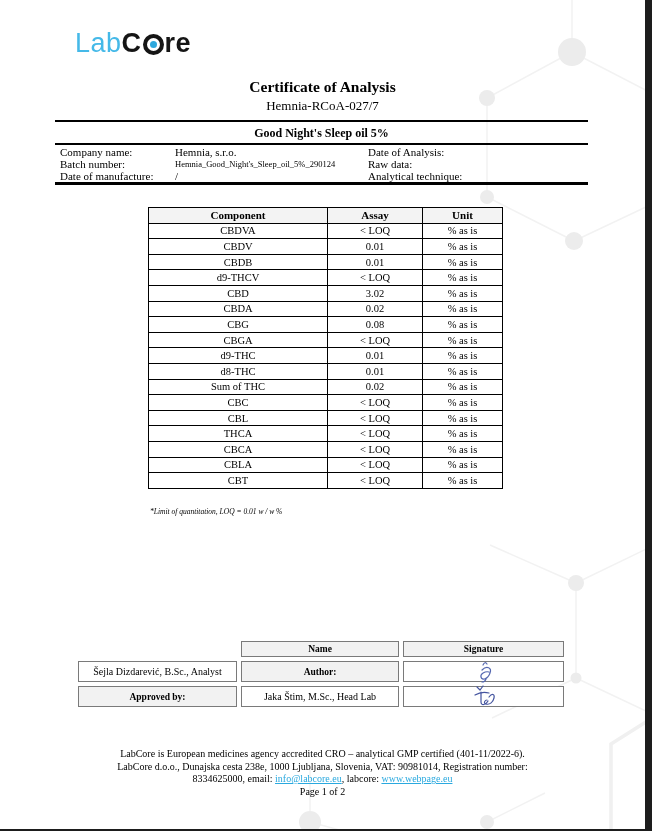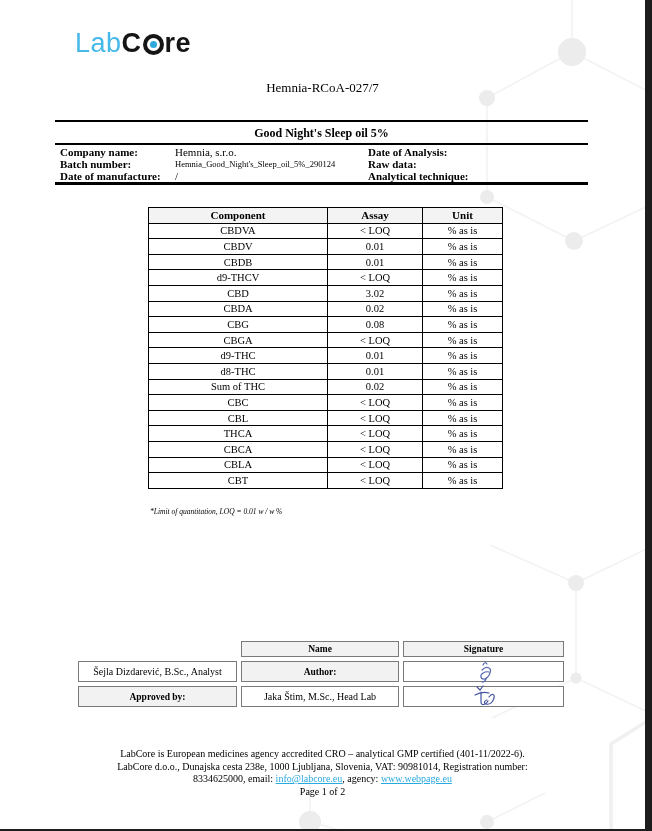--- a/index.html
+++ b/index.html
@@ -28,21 +28,21 @@
   .rule{position:absolute;left:55px;width:533px;background:#000;}
   .rule-1{top:120px;height:2px;}
   .rule-2{top:143px;height:2px;}
   .rule-3{top:182px;height:2.5px;}
   .product-name{position:absolute;top:126px;left:55px;width:533px;text-align:center;
                 font-size:12px;font-weight:700;}
 
   
   .info-col{position:absolute;font-size:11px;line-height:12px;white-space:nowrap;}
   .info-col > div{height:12px;}
-  .info-labels{font-weight:700;}
+  .info-labels{font-weight:400;}
   .il-left{left:60px;top:146px;}
   .iv-left{left:175px;top:146px;}
   .il-right{left:368px;top:146px;}
   .iv-right{left:478px;top:146px;}
   .small-val{font-size:8.5px;}
 
   
   .results{position:absolute;left:148px;top:207px;border-collapse:collapse;
            font-size:10.5px;table-layout:fixed;}
   .results th,.results td{border:1px solid #000;text-align:center;padding:0;height:14.6px;line-height:13px;}
@@ -110,20 +110,21 @@
     <div class="logo">
       <span class="logo-lab">Lab</span>
         <span class="logo-core">C</span>
         <span class="logo-o">
           <span class="logo-o-dot"></span>
         </span>
         <span class="logo-core">re</span>
     </div>
 
     <div class="title-block">
+      <div class="doc-title">Certificate of Analysis</div>
       <div class="doc-number">Hemnia-RCoA-027/7</div>
     </div>
 
     <div class="rule rule-1"></div>
     <div class="product-name">Good Night's Sleep oil 5%</div>
     <div class="rule rule-2"></div>
 
     <div class="info-col info-labels il-left">
       <div>Company name:</div>
       <div>Batch number:</div>
@@ -271,21 +272,21 @@
             <path d="M18 10 c5 -3 10 -3 14 -2"></path>
             <path d="M32 12 c3 -4 6 -3 5 1 c-1 4 -4 7 -8 6 c-3 -1 -1 -4 1 -4"></path>
           </g>
         </svg>
       </div>
     </div>
 
     <div class="footer">
       <div>LabCore is European medicines agency accredited CRO – analytical GMP certified (401-11/2022-6).</div>
       <div>LabCore d.o.o., Dunajska cesta 238e, 1000 Ljubljana, Slovenia, VAT: 90981014, Registration number:</div>
-      <div><span>8334625000, email: </span><a>info@labcore.eu</a><span>, agency: </span><a>www.webpage.eu</a></div>
+      <div><span>8334625000, email: </span><a>info@labcore.eu</a><span>, labcore: </span><a>www.webpage.eu</a></div>
       <div>Page 1 of 2</div>
     </div>
 
   </div>
 
   <div class="right-edge"></div>
   <div class="bottom-edge"></div>
 </div>
 
 </body></html>

